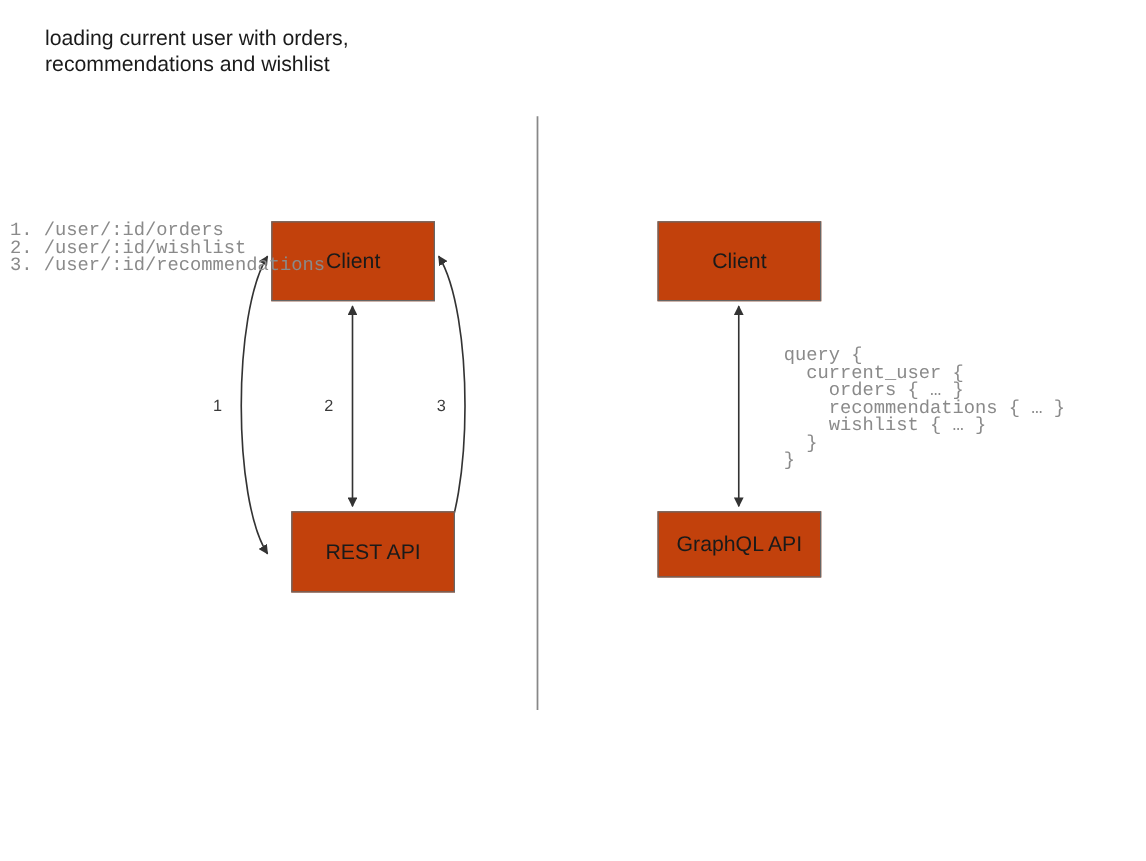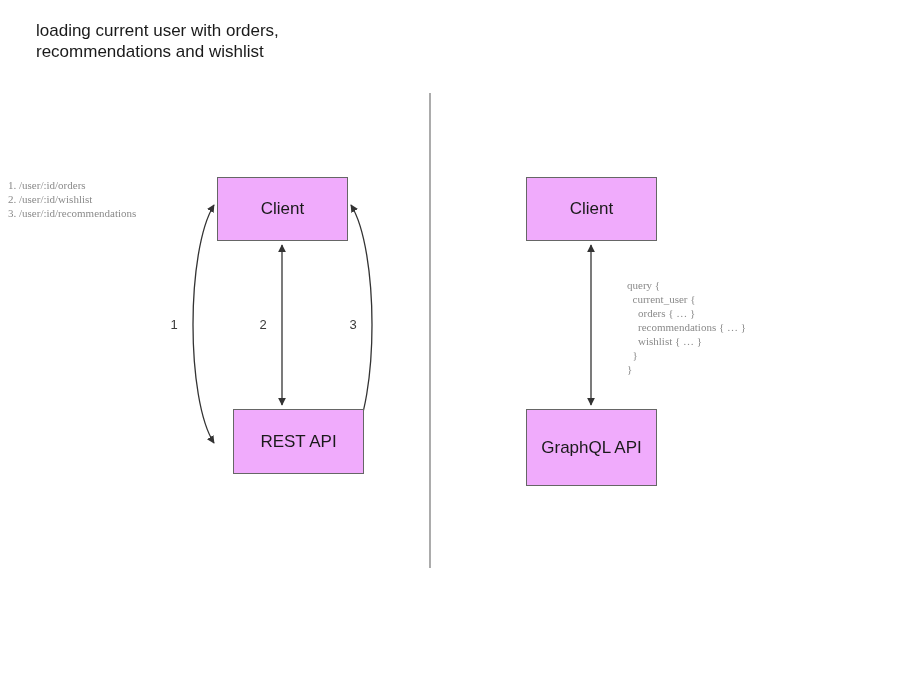--- a/index.html
+++ b/index.html
@@ -34,51 +34,51 @@
     line-height: 21px;
     color: #1a1a1a;
     white-space: pre-line;
     font-family: "Liberation Sans", sans-serif;
     padding-left: 36px;
   }
 
   .node {
     position: absolute;
     box-sizing: border-box;
-    background: #f0abfc;
+    background: #c2410c;
     border: 1.4px solid #666666;
     display: flex;
     align-items: center;
     justify-content: center;
     font-size: 17px;
     color: #1a1a1a;
     font-family: "Liberation Sans", sans-serif;
   }
 
   #node-client-rest  { left: 217px; top: 177px; width: 131px; height: 64px; }
   #node-rest-api     { left: 217px; top: 409px; width: 131px; height: 65px; margin-left: 16px; }
   #node-client-gql   { left: 526px; top: 177px; width: 131px; height: 64px; }
-  #node-graphql-api  { left: 526px; top: 409px; width: 131px; height: 77px; }
+  #node-graphql-api  { left: 526px; top: 409px; width: 131px; height: 53px; }
 
   .edge-label {
     position: absolute;
     font-size: 13px;
     color: #3a3a3a;
     font-family: "Liberation Sans", sans-serif;
     text-align: center;
     width: 20px;
   }
   #edge-label-1 { left: 164px; top: 317px; }
   #edge-label-2 { left: 253px; top: 317px; }
   #edge-label-3 { left: 343px; top: 317px; }
 
   .code {
     position: absolute;
-    font-family: Liberation Serif, serif;
-    font-size: 11px;
+    font-family: Liberation Mono, monospace;
+    font-size: 15px;
     line-height: 14px;
     color: #8a8a8a;
     white-space: pre;
   }
   #rest-endpoint-list { left: 8px; top: 178px; }
   #graphql-query      { left: 627px; top: 278px; }
 </style>
 </head>
 <body>
 

